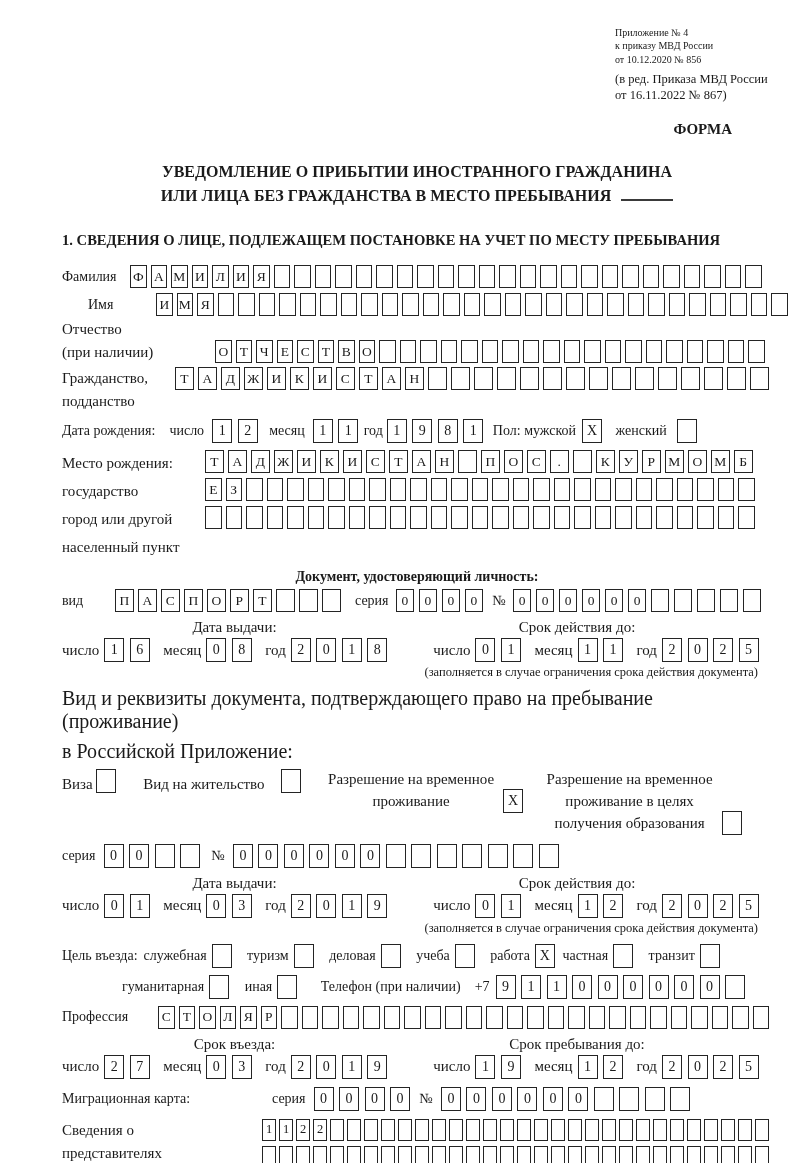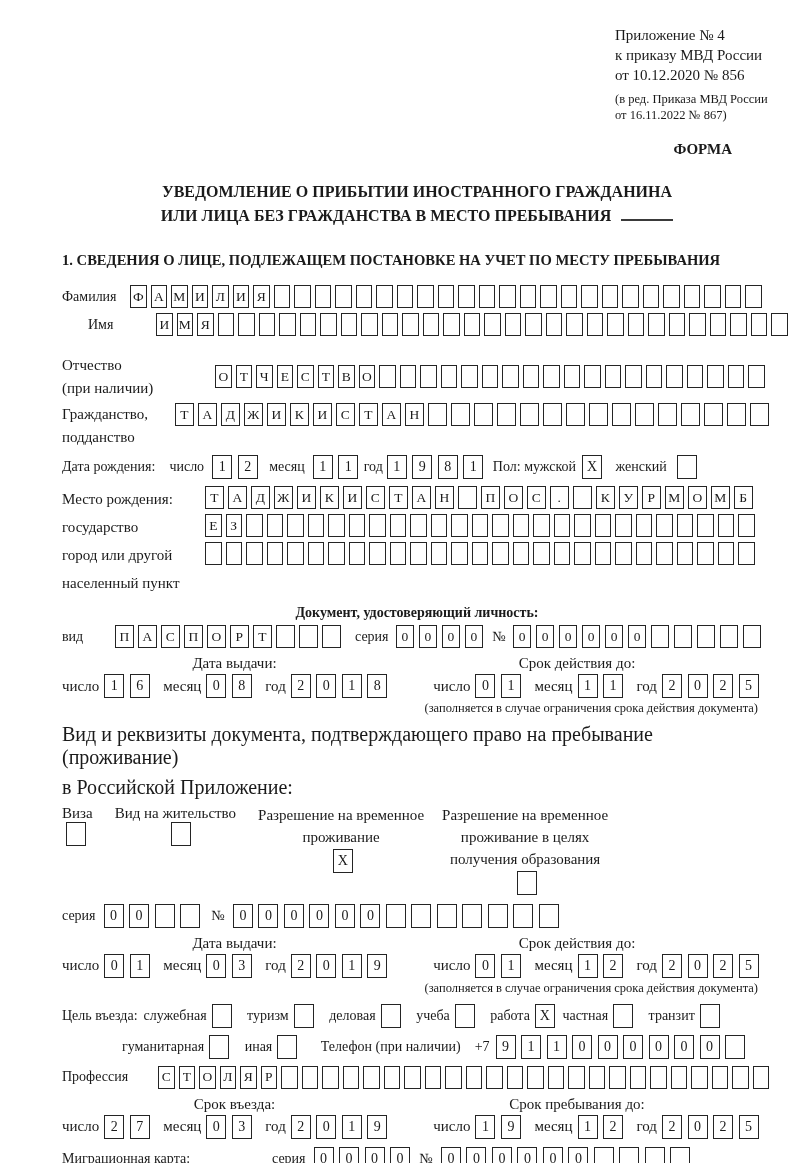--- a/index.html
+++ b/index.html
@@ -1,18 +1,18 @@
 <!DOCTYPE html>
 <html><head>
 <meta charset="utf-8">
 <style>
   html,body{margin:0;padding:0;background:#ffffff;}
   .page{width:800px;height:1163px;box-sizing:border-box;padding:26px 28px 16px 62px;
         font-family:"Liberation Serif",serif;color:#1a1a1a;overflow:hidden;background:#fff;}
-  .ref{margin-left:553px;font-size:15px;line-height:1.33;}
+  .ref{margin-left:553px;font-size:10px;line-height:1.33;}
   .ref2{margin-left:553px;font-size:12.5px;line-height:1.3;margin-top:5px;}
   .forma{font-size:15px;font-weight:bold;text-align:right;padding-right:40px;margin-top:18px;}
   .title{text-align:center;font-weight:bold;font-size:16px;line-height:1.5;margin-top:22px;}
   .uline{display:inline-block;width:52px;border-bottom:2.2px solid #3a3a3a;height:4px;margin-left:10px;}
   .sec{font-weight:bold;font-size:14.6px;margin-top:24px;}
   .row{display:flex;align-items:center;margin-top:5px;}
   .lbl{font-size:14px;flex:none;}
   .lblcol{font-size:15px;line-height:1.6;flex:none;}
   .cells{display:inline-flex;flex-wrap:nowrap;}
   .cell{box-sizing:border-box;flex:none;width:16.5px;height:23px;border:1.6px solid #242424;
@@ -27,21 +27,21 @@
   .dhead .h1{width:345px;text-align:center;}
   .dhead .h2{width:340px;text-align:center;}
   .drow{display:flex;align-items:center;margin-top:2px;}
   .dgroup{display:inline-flex;align-items:center;}
   .dgroup .dlbl{font-size:15px;margin-right:5px;}
   .dgroup .cells{margin-right:8px;}
   .gleft{width:345px;}
   .note{font-size:12.5px;text-align:right;margin-top:3px;padding-right:14px;}
   .plain{font-size:20px;margin-top:7px;}
   .permits{display:flex;align-items:flex-start;margin-top:6px;font-size:15px;}
-  .pgroup{display:flex;align-items:center;flex-direction:column;}
+  .pgroup{display:flex;align-items:flex-end;}
   .ptext{display:inline-block;text-align:center;line-height:1.45;}
   .pbox{margin-left:9px;margin-top:0px;}
   .opt{display:inline-flex;align-items:center;}
   .opt .cells{margin-left:5px;margin-right:10px;}
   .legal{display:flex;align-items:flex-start;margin-top:8px;}
   .legal .lblcol{width:200px;line-height:1.55;}
 </style>
 </head>
 <body>
 
@@ -132,21 +132,21 @@
         <span class="cell"></span>
         <span class="cell"></span>
         <span class="cell"></span>
         <span class="cell"></span>
         <span class="cell"></span>
         <span class="cell"></span>
         <span class="cell"></span>
       </span>
   </div>
 
-  <div class="row" style="align-items:center;margin-top:18px;">
+  <div class="row" style="align-items:flex-end;margin-top:2px;">
     <span class="lblcol" style="width:153px;line-height:1.5;">
       <div>Отчество</div>
       <div>(при наличии)</div>
     </span>
     <span class="cells">
         <span class="cell">О</span>
         <span class="cell">Т</span>
         <span class="cell">Ч</span>
         <span class="cell">Е</span>
         <span class="cell">С</span>

